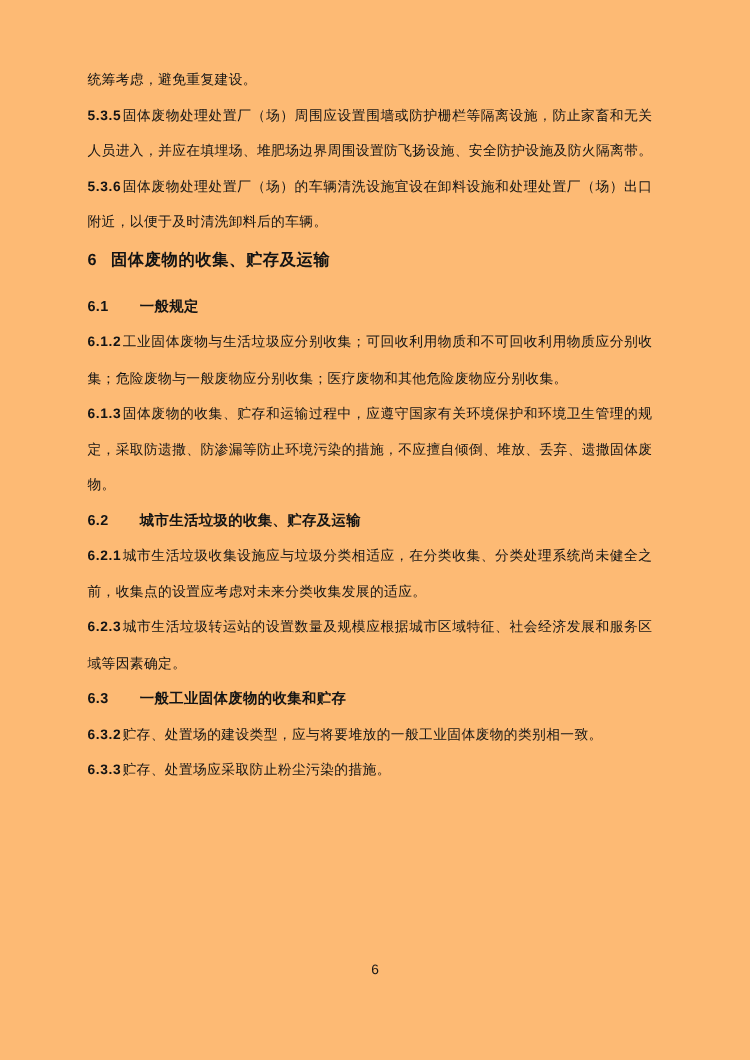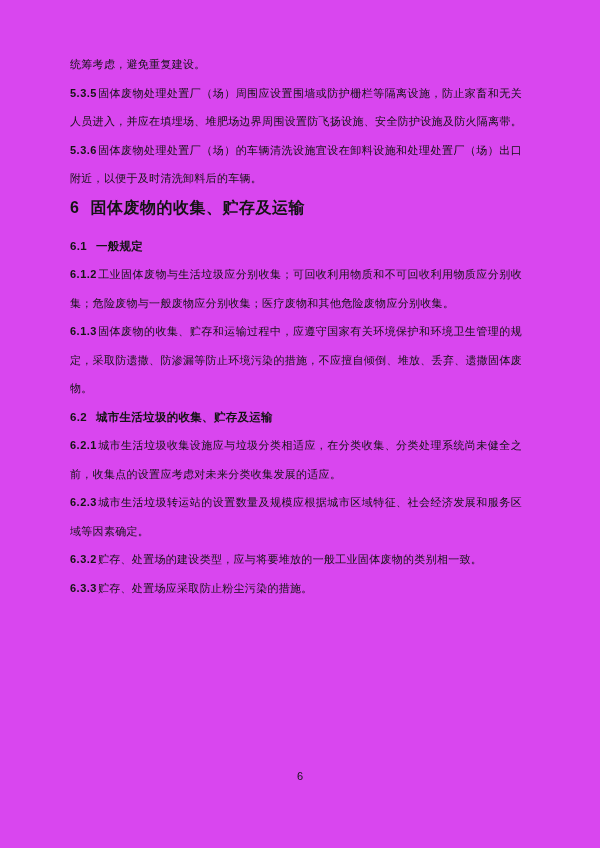--- a/index.html
+++ b/index.html
@@ -4,21 +4,21 @@
 <style>
   html, body {
     margin: 0;
     padding: 0;
     background: #ffffff;
   }
   .page {
     position: relative;
     width: 600px;
     height: 848px;
-    background: #d946ef;
+    background: #fdba74;
     overflow: hidden;
     color: #141414;
     font-family: "Liberation Serif", serif;
   }
   .body-text {
     position: absolute;
     left: 70px;
     top: 50px;
     width: 452px;
     font-size: 11px;
@@ -36,40 +36,40 @@
     font-weight: bold;
     letter-spacing: 0.5px;
     margin-right: 1px;
     white-space: nowrap;
   }
   h1.chapter {
     margin: 0;
     padding: 0;
     font-family: "Liberation Sans", sans-serif;
     font-weight: bold;
-    font-size: 16px;
+    font-size: 13px;
     line-height: 30px;
     text-align: left;
     letter-spacing: 0.5px;
   }
   h1.chapter .ch-num {
     margin-right: 11px;
   }
   h2.section {
     margin: 0;
     padding: 0;
     font-family: "Liberation Sans", sans-serif;
     font-weight: bold;
     font-size: 11.5px;
     line-height: 28.5px;
     text-align: left;
     letter-spacing: 0.3px;
   }
   h2.section .sec-num {
-    margin-right: 9px;
+    margin-right: 25px;
   }
   h2.section.after-chapter {
     margin-top: 9px;
   }
   .footer {
     position: absolute;
     left: 0;
     right: 0;
     top: 770px;
     text-align: center;
@@ -99,20 +99,21 @@
 
     <p class="clause"><span class="cnum">6.1.3</span><span>固体废物的收集、贮存和运输过程中，应遵守国家有关环境保护和环境卫生管理的规定，采取防遗撒、防渗漏等防止环境污染的措施，不应擅自倾倒、堆放、丢弃、遗撒固体废物。</span></p>
 
     <h2 class="section"><span class="sec-num">6.2</span><span>城市生活垃圾的收集、贮存及运输</span></h2>
 
     <p class="clause"><span class="cnum">6.2.1</span><span>城市生活垃圾收集设施应与垃圾分类相适应，在分类收集、分类处理系统尚未健全之前，收集点的设置应考虑对未来分类收集发展的适应。</span></p>
 
 
     <p class="clause"><span class="cnum">6.2.3</span><span>城市生活垃圾转运站的设置数量及规模应根据城市区域特征、社会经济发展和服务区域等因素确定。</span></p>
 
+    <h2 class="section"><span class="sec-num">6.3</span><span>一般工业固体废物的收集和贮存</span></h2>
 
 
     <p class="clause"><span class="cnum">6.3.2</span><span>贮存、处置场的建设类型，应与将要堆放的一般工业固体废物的类别相一致。</span></p>
 
     <p class="clause"><span class="cnum">6.3.3</span><span>贮存、处置场应采取防止粉尘污染的措施。</span></p>
 
   </div>
 
   <div class="footer">6</div>
 </div>

